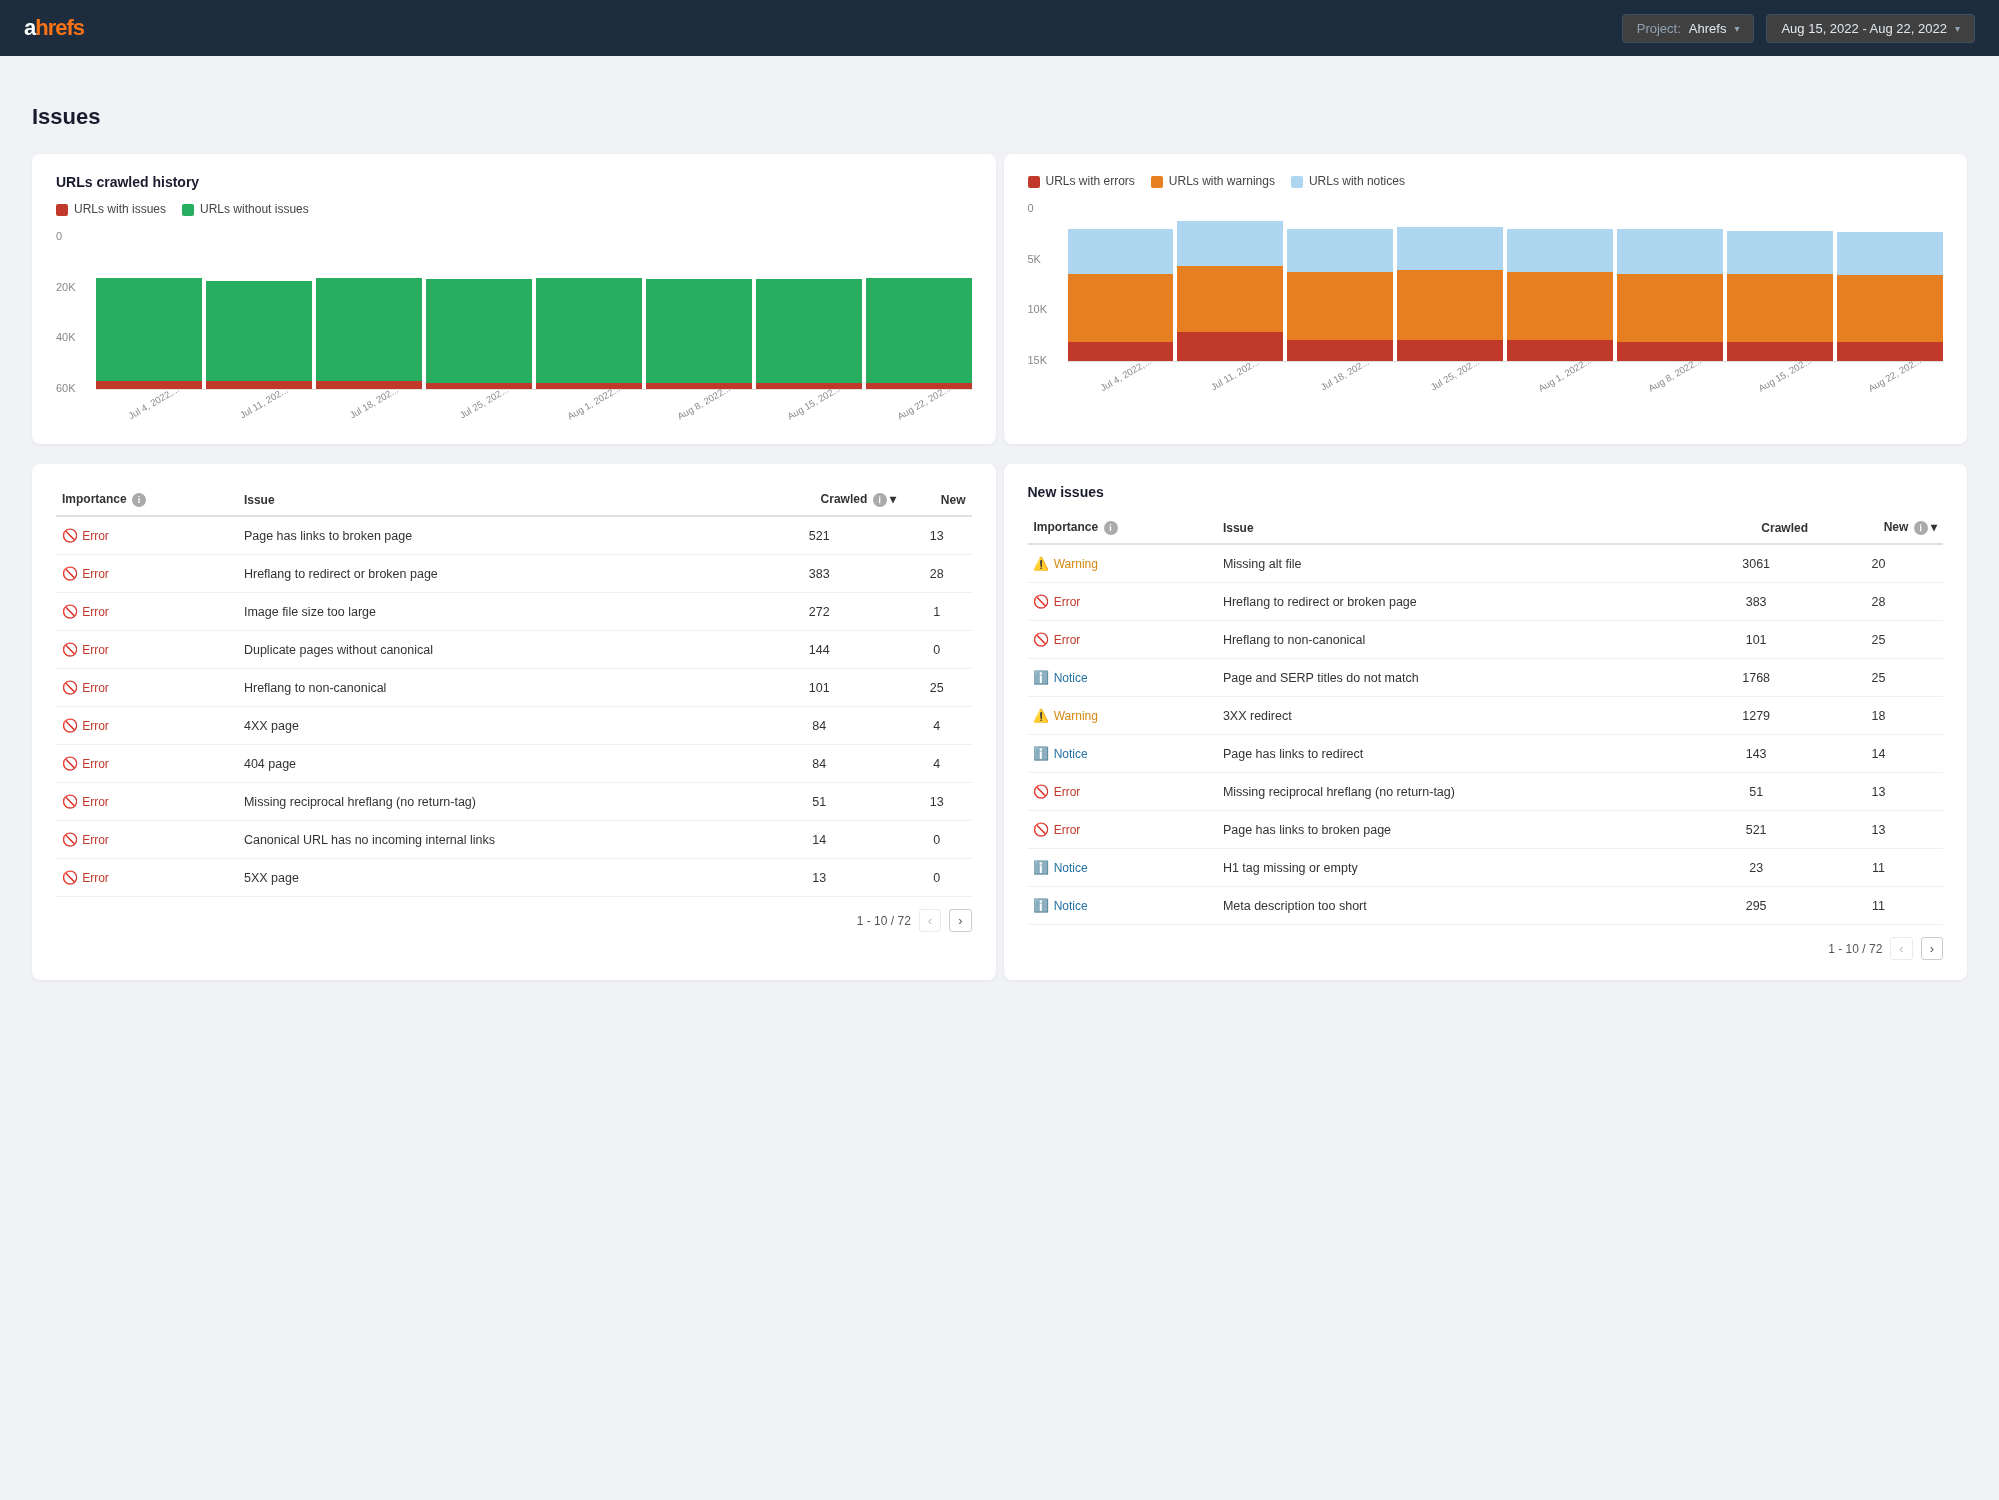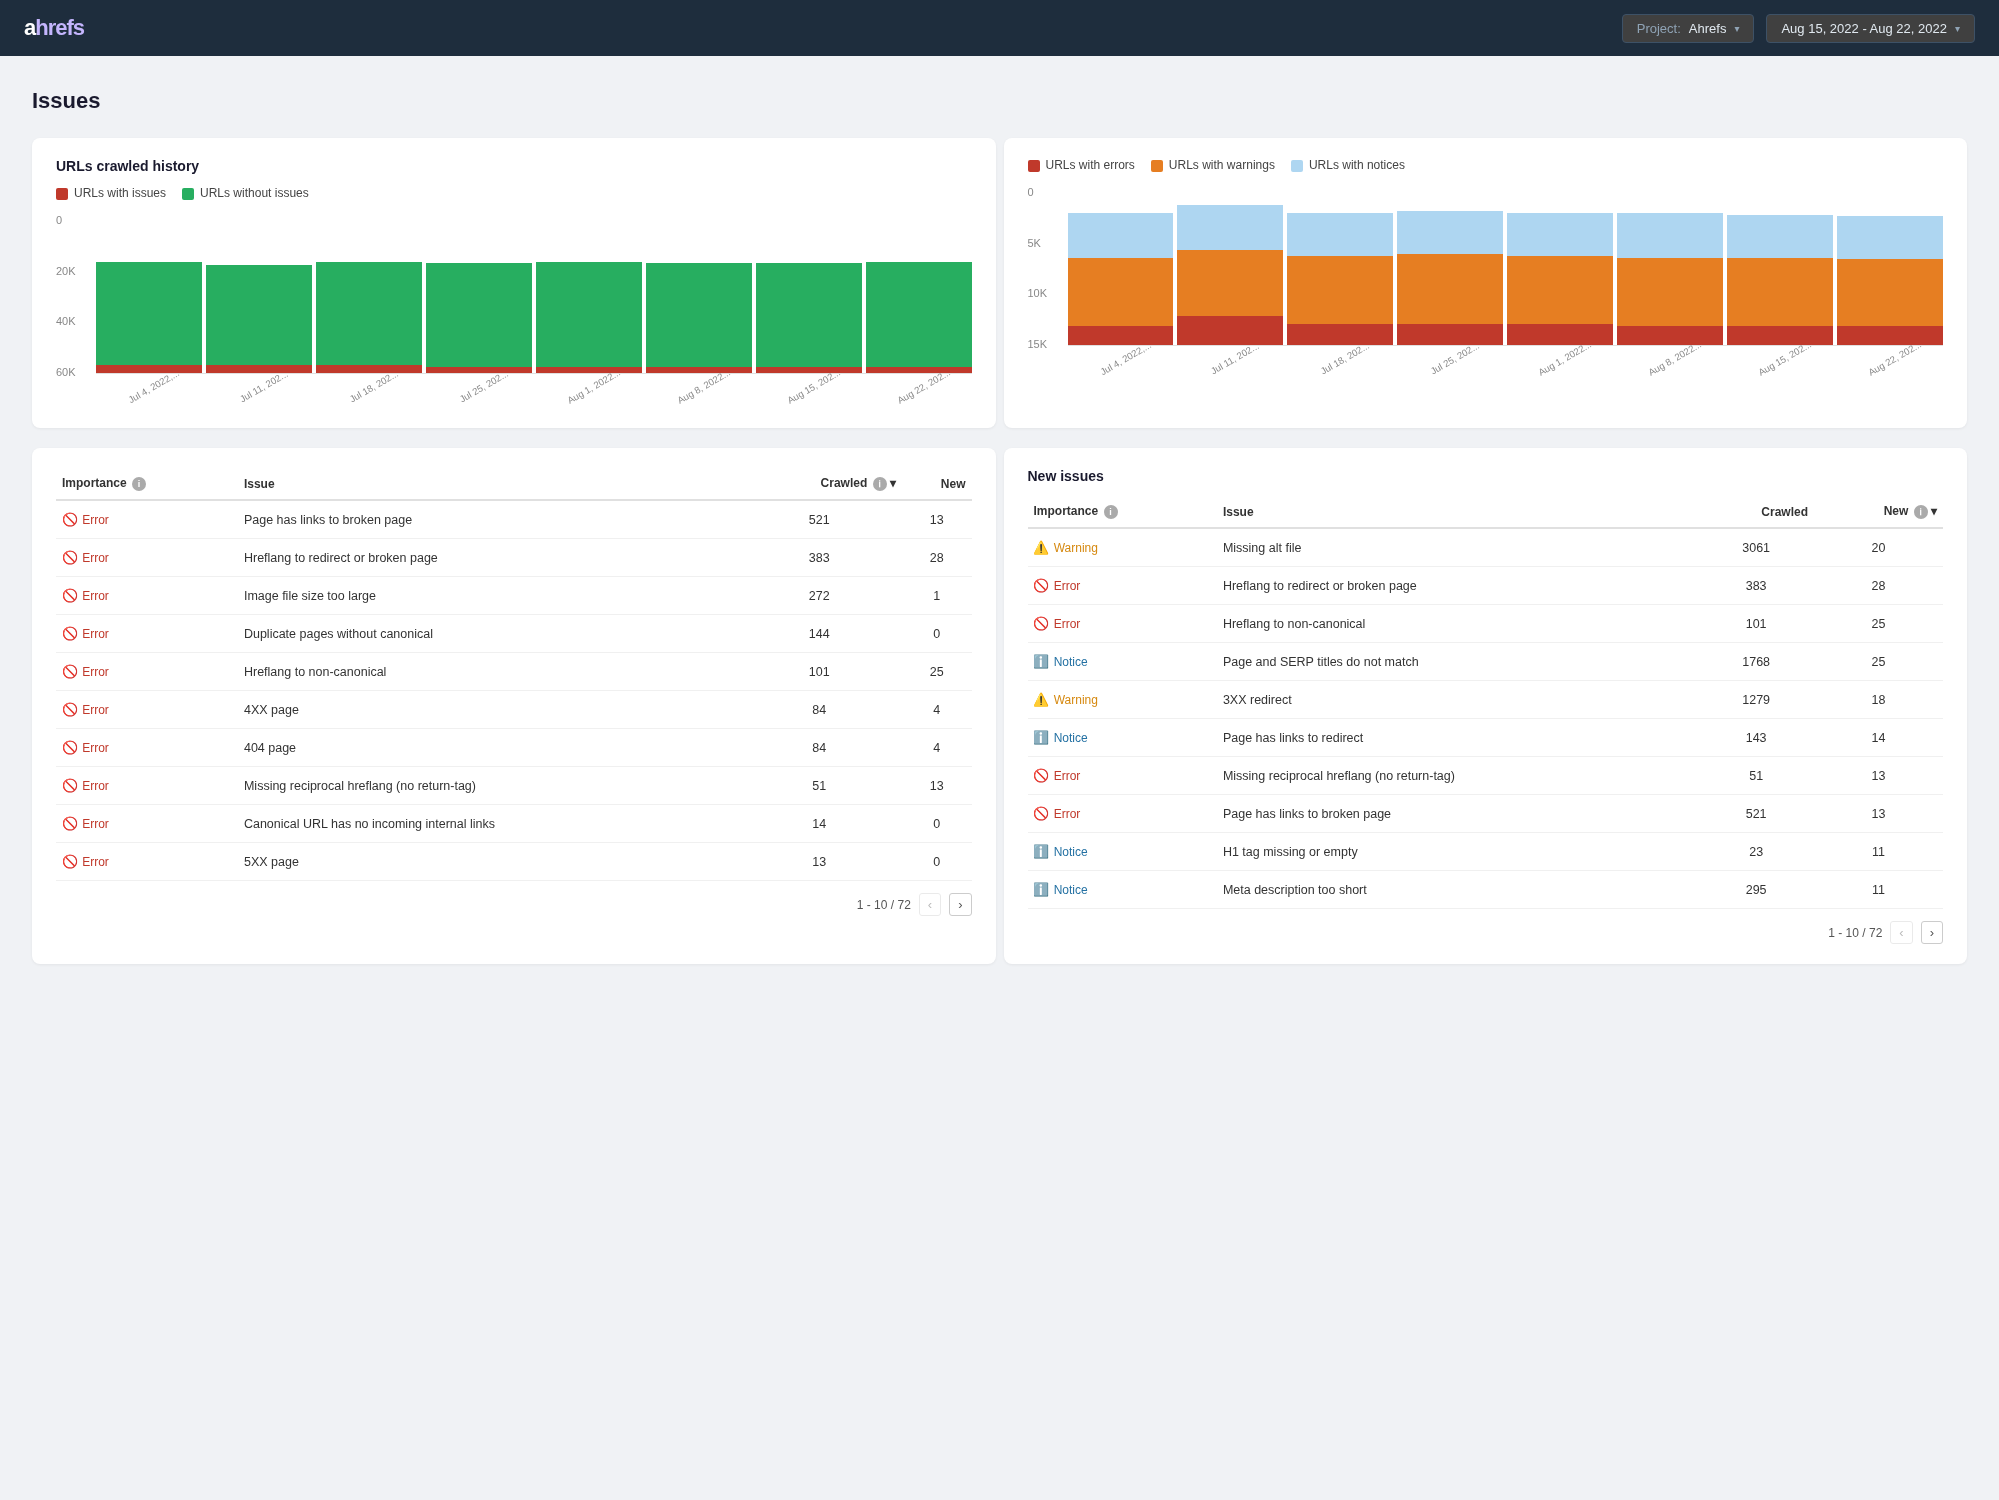--- a/index.html
+++ b/index.html
@@ -32,21 +32,21 @@
       align-items: center;
       gap: 8px;
       font-size: 13px;
       cursor: pointer;
     }
     .header-dropdown .label { color: #8fa3b5; }
     .header-dropdown .value { color: #e0e8ef; font-weight: 500; }
     .chevron { font-size: 10px; color: #8fa3b5; }
 
     
-    .main { padding: 32px 32px; }
+    .main { padding: 48px 32px; }
     .page-title { font-size: 22px; font-weight: 600; color: #1a1a2e; margin-bottom: 24px; }
 
     
     .cards-row { display: grid; grid-template-columns: 1fr 1fr; gap: 8px; margin-bottom: 20px; }
     .card { background: #fff; border-radius: 8px; padding: 20px 24px; box-shadow: 0 1px 3px rgba(0,0,0,0.06); }
 
     
     .chart-title { font-size: 14px; font-weight: 600; color: #1a1a2e; margin-bottom: 12px; }
 
     
@@ -103,21 +103,21 @@
     .pagination-btn:disabled { opacity: 0.4; cursor: default; }
 
     
     .info-icon { display: inline-block; width: 14px; height: 14px; background: #aaa; border-radius: 50%; color: #fff; text-align: center; line-height: 14px; font-size: 9px; font-weight: bold; margin-left: 2px; cursor: pointer; }
   </style>
 </head>
 <body>
 
 <header class="header">
   <div class="logo">
-    <span>a</span><span style="color:#c4b5fd;">hrefs</span>
+    <span>a</span><span style="color:#f97316;">hrefs</span>
   </div>
   <div class="header-controls">
     <div class="header-dropdown">
       <span class="label">Project:</span>
       <span class="value">Ahrefs</span>
       <span class="chevron">▾</span>
     </div>
     <div class="header-dropdown">
       <span class="value">Aug 15, 2022 - Aug 22, 2022</span>
       <span class="chevron">▾</span>

